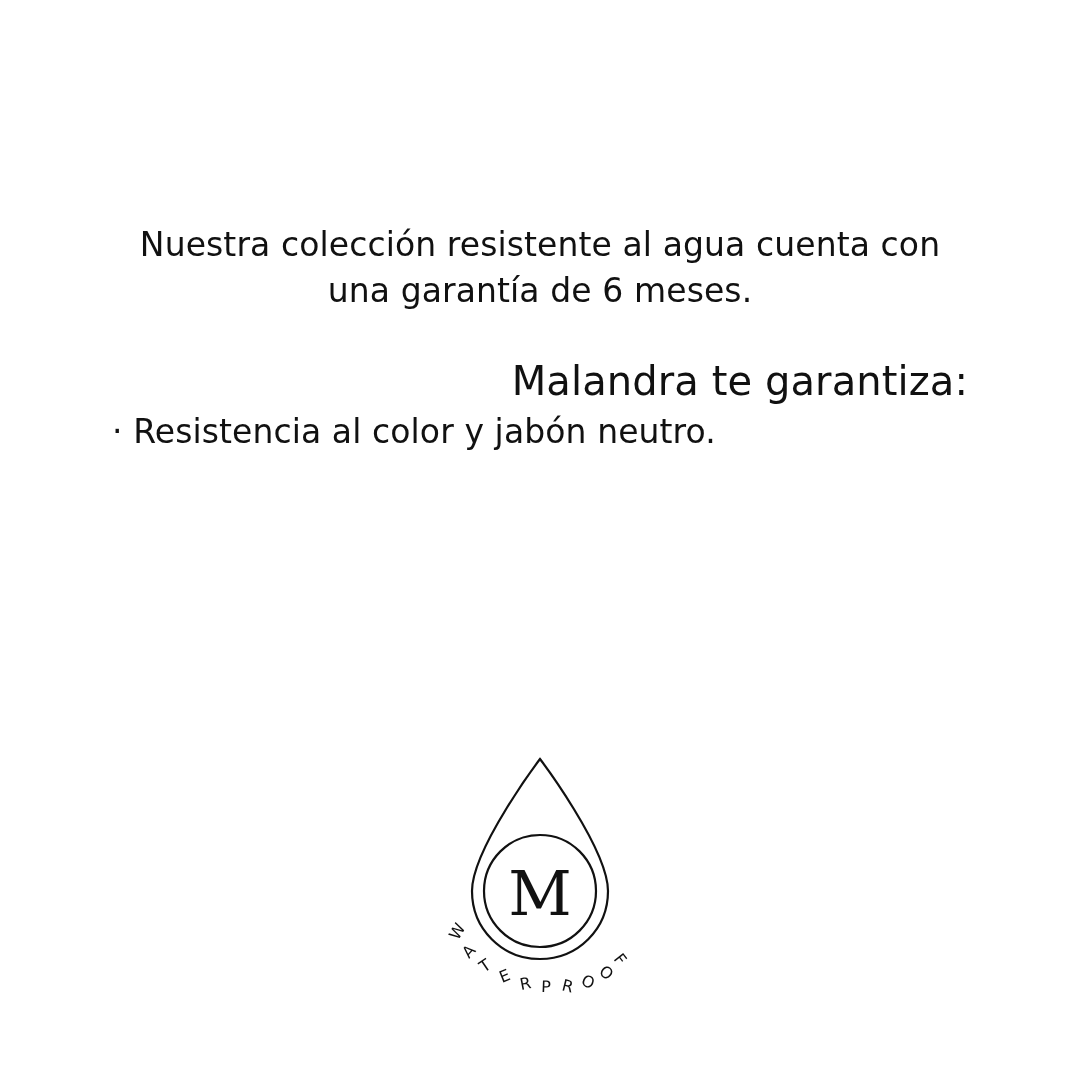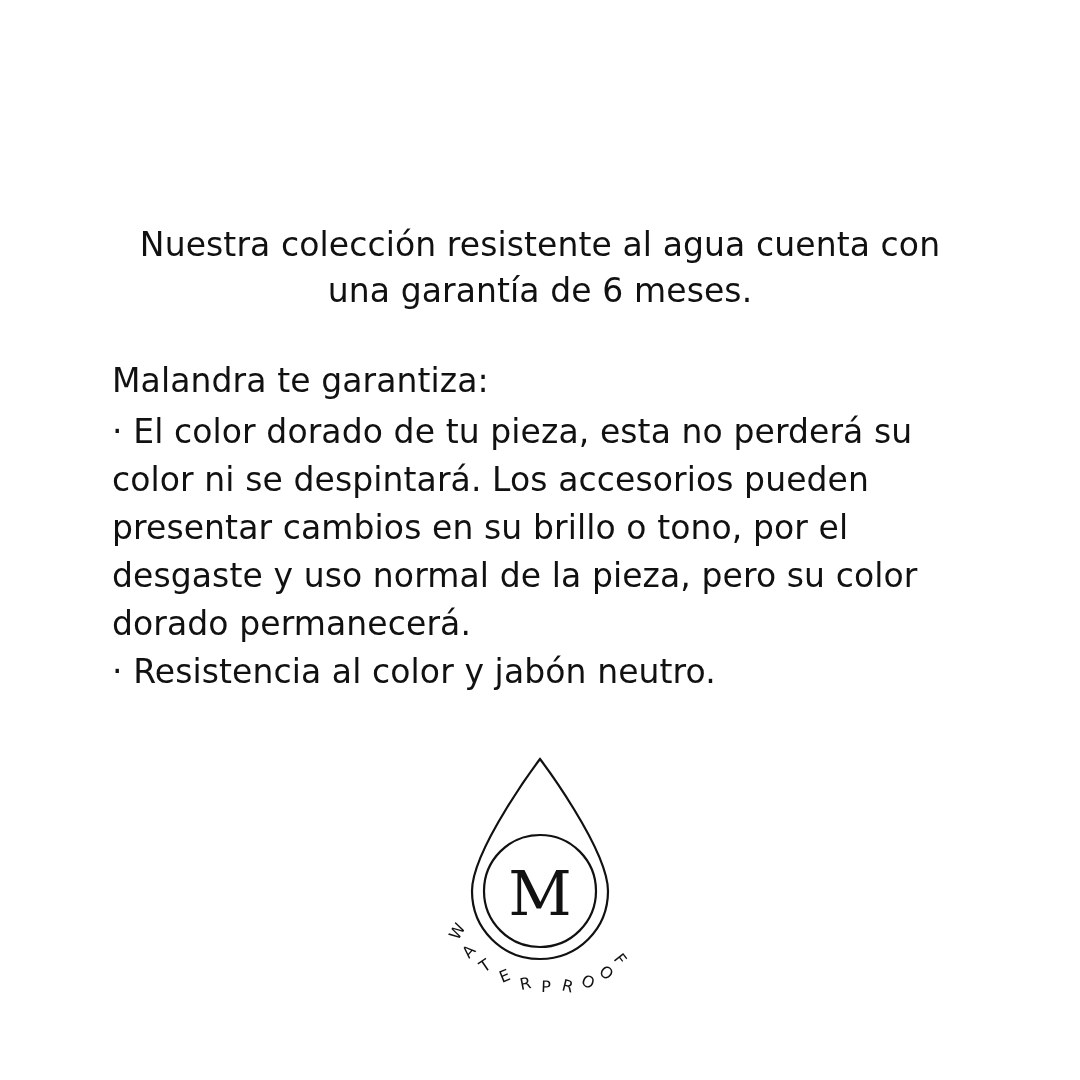--- a/index.html
+++ b/index.html
@@ -33,23 +33,23 @@
     font-size: 33px;
     line-height: 46px;
     text-align: center;
     letter-spacing: 0.1px;
     margin: 0;
   }
   .spacer {
     height: 44px;
   }
   .lead {
-    font-size: 33px;
+    font-size: 40px;
     line-height: 46px;
-    text-align: left;
+    text-align: right;
     letter-spacing: 0.1px;
     margin: 0;
   }
   .bullets {
     margin: 4px 0 0 0;
     padding: 0;
     list-style: none;
   }
   .bullets li {
     font-size: 33px;
@@ -80,21 +80,20 @@
 
   <div class="content">
 
     <p class="intro">Nuestra colección resistente al agua cuenta con una garantía de 6 meses.</p>
 
     <div class="spacer"></div>
 
     <p class="lead">Malandra te garantiza:</p>
 
     <ul class="bullets">
-      <li>· El color dorado de tu pieza, esta no perderá su color ni se despintará. Los accesorios pueden presentar cambios en su brillo o tono, por el desgaste y uso normal de la pieza, pero su color dorado permanecerá.</li>
       <li>· Resistencia al color y jabón neutro.</li>
     </ul>
 
   </div>
 
   <div class="logo">
     <svg viewBox="0 0 260 260" xmlns="http://www.w3.org/2000/svg">
 
       <path d="M130 14 C130 14 62 104 62 146 C62 184 92 214 130 214 C168 214 198 184 198 146 C198 104 130 14 130 14 Z" fill="none" stroke="#111111" stroke-width="2.2"></path>
 

